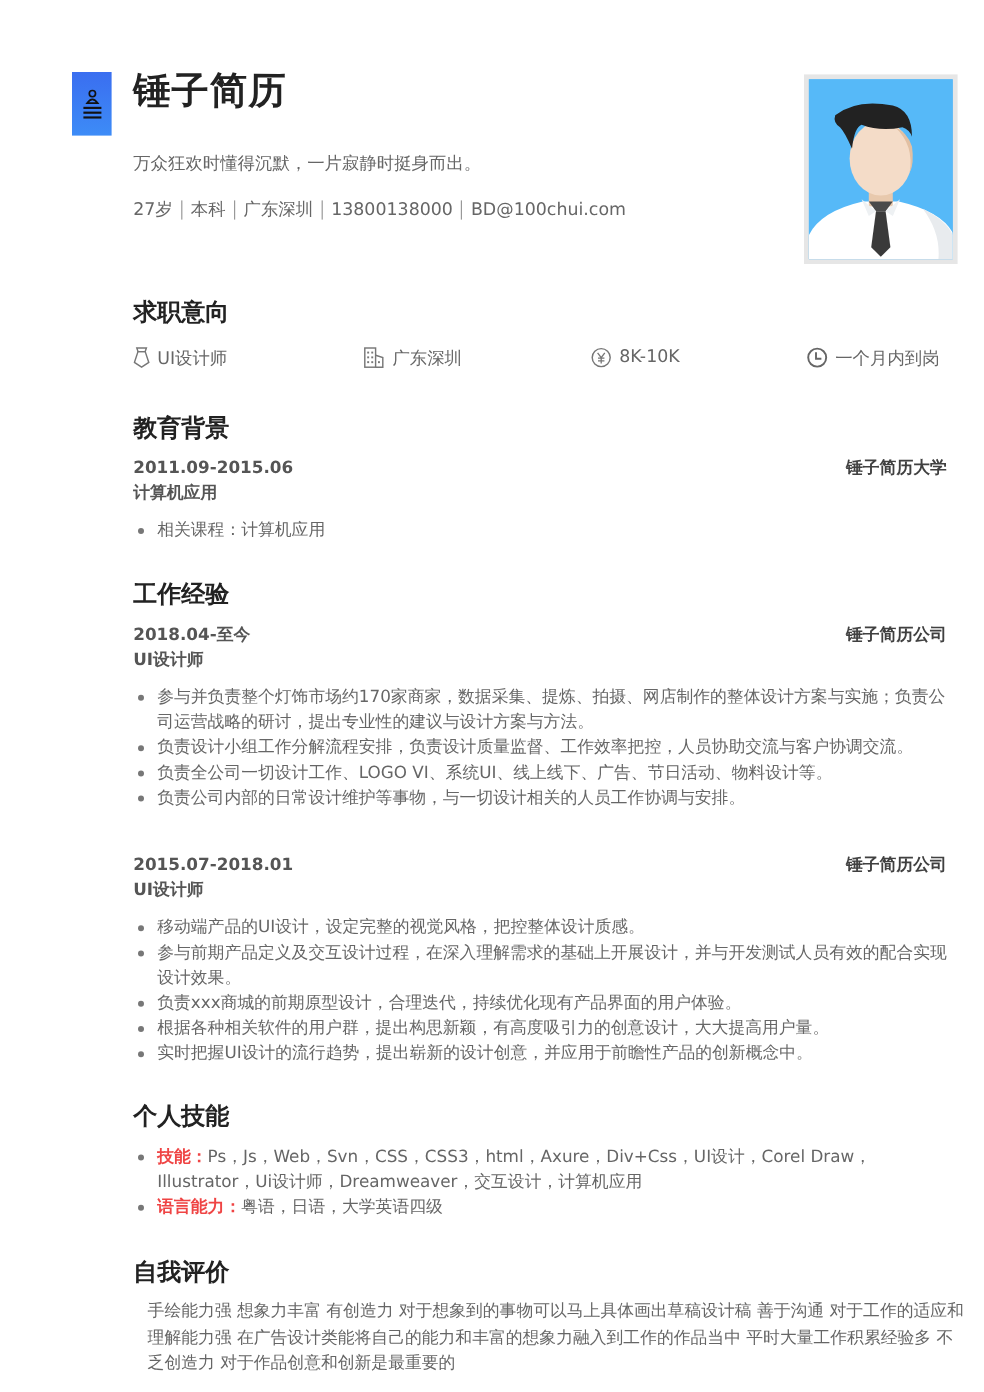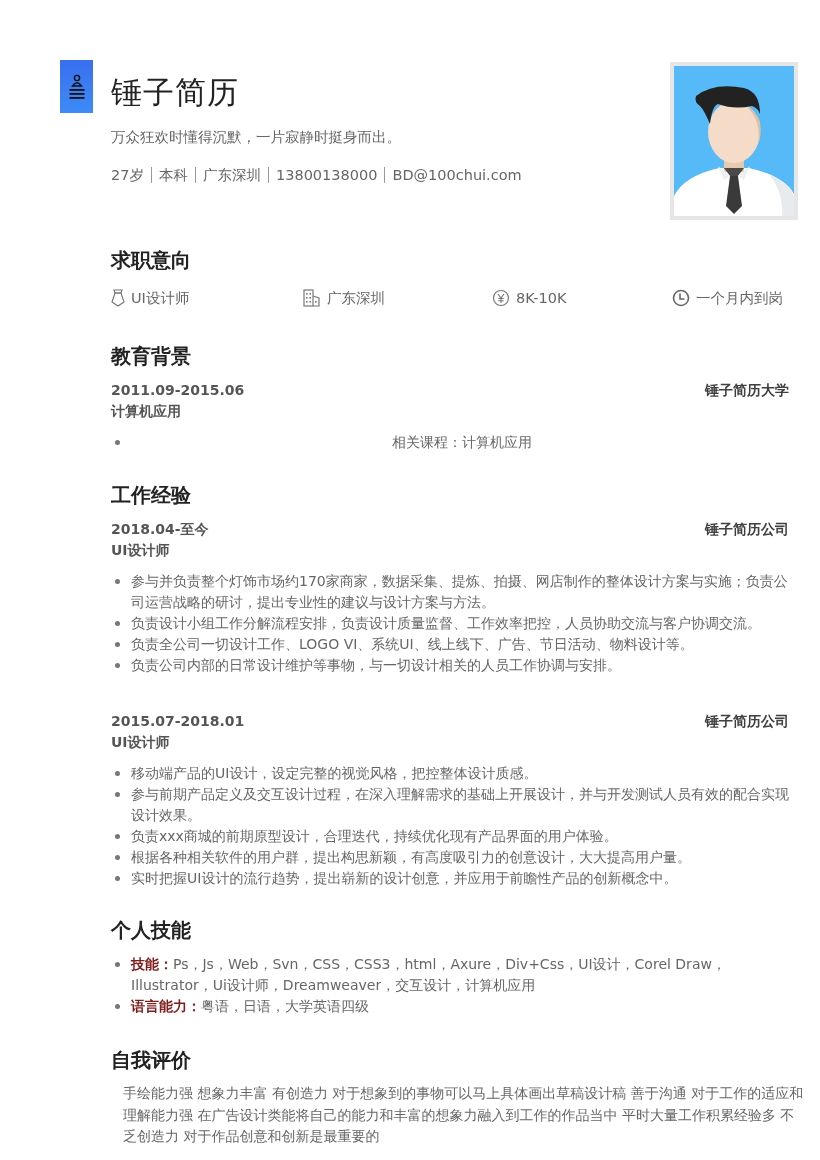--- a/index.html
+++ b/index.html
@@ -3,42 +3,42 @@
 <meta charset="utf-8">
 <style>
   * { box-sizing: border-box; margin: 0; padding: 0; }
   html, body { width: 820px; height: 1160px; background: #ffffff; }
   body { font-family: "DejaVu Sans", "Liberation Sans", sans-serif; color: #555; position: relative; overflow: hidden; }
 
   .logo-badge { position: absolute; left: 60px; top: 60px; width: 33px; height: 53px;
     background: linear-gradient(180deg, #3a6ef0 0%, #3d8cf7 100%); display: flex; align-items: center; justify-content: center; }
   .logo-badge svg { display: block; }
 
-  .name { position: absolute; left: 111px; top: 72px; font-size: 31px; color: #222; font-weight: normal; letter-spacing: 1px; line-height: 40px; }
+  .name { position: absolute; left: 111px; top: 56px; font-size: 31px; color: #222; font-weight: bold; letter-spacing: 1px; line-height: 40px; }
   .motto { position: absolute; left: 111px; top: 127px; font-size: 14.5px; color: #666; line-height: 20px; }
   .info { position: absolute; left: 111px; top: 165px; font-size: 14.5px; color: #666; line-height: 20px; display: flex; align-items: center; }
   .info .sep { display: inline-block; width: 1px; height: 16px; background: #999; margin: 0 7px; }
 
   .photo { position: absolute; left: 670px; top: 62px; width: 128px; height: 158px; background: #e6e6e6; padding: 4px; }
   .photo-inner { width: 120px; height: 150px; background: #56b9f8; position: relative; overflow: hidden; }
 
   .section-title { position: absolute; left: 111px; font-size: 20px; font-weight: bold; color: #222; line-height: 26px; }
 
   .intent-row { position: absolute; left: 111px; top: 287px; width: 690px; height: 22px; font-size: 14.5px; color: #666; }
   .intent-item { position: absolute; top: 0; display: flex; align-items: center; height: 22px; }
   .intent-item svg { margin-right: 6px; }
 
   .entry-date { position: absolute; left: 111px; font-size: 14px; font-weight: bold; color: #555; line-height: 20px; }
   .entry-org { position: absolute; right: 31px; font-size: 14px; font-weight: bold; color: #404040; line-height: 20px; }
   .entry-role { position: absolute; left: 111px; font-size: 14px; font-weight: bold; color: #555; line-height: 20px; }
 
   ul.bullets { position: absolute; left: 111px; width: 682px; list-style: none; font-size: 14px; color: #666; line-height: 21px; }
   ul.bullets li { position: relative; padding-left: 20px; }
   ul.bullets li::before { content: ""; position: absolute; left: 4px; top: 8px; width: 5px; height: 5px; border-radius: 50%; background: #777; }
-  ul.bullets li b { color: #7f1d1d; font-weight: bold; }
+  ul.bullets li b { color: #ef4444; font-weight: bold; }
 
   .self-eval { position: absolute; left: 123px; top: 1083px; width: 684px; font-size: 14px; color: #666; line-height: 21.5px; }
 </style>
 </head>
 <body>
 
 <div class="logo-badge">
   <svg width="18" height="28" viewBox="0 0 18 28">
     <circle cx="9" cy="5" r="2.6" fill="none" stroke="#111" stroke-width="1.4"></circle>
     <path d="M4.5 13 Q9 6.5 13.5 13 Z" fill="none" stroke="#111" stroke-width="1.4"></path>
@@ -116,21 +116,21 @@
       <path d="M8 4.5 L8 10 L12.5 10" fill="none" stroke="#666" stroke-width="1.6"></path>
     </svg>
     <span>一个月内到岗</span>
   </div>
 </div>
 
 <h2 class="section-title" style="top:343px;">教育背景</h2>
 <div class="entry-date" style="top:380px;">2011.09-2015.06</div>
 <div class="entry-org" style="top:380px;">锤子简历大学</div>
 <div class="entry-role" style="top:401px;">计算机应用</div>
-<ul class="bullets" style="top:432px;text-align:center;">
+<ul class="bullets" style="top:432px;">
   <li>相关课程：计算机应用</li>
 </ul>
 
 <h2 class="section-title" style="top:482px;">工作经验</h2>
 <div class="entry-date" style="top:519px;">2018.04-至今</div>
 <div class="entry-org" style="top:519px;">锤子简历公司</div>
 <div class="entry-role" style="top:540px;">UI设计师</div>
 <ul class="bullets" style="top:571px;">
   <li>参与并负责整个灯饰市场约170家商家，数据采集、提炼、拍摄、网店制作的整体设计方案与实施；负责公司运营战略的研讨，提出专业性的建议与设计方案与方法。</li>
   <li>负责设计小组工作分解流程安排，负责设计质量监督、工作效率把控，人员协助交流与客户协调交流。</li>

